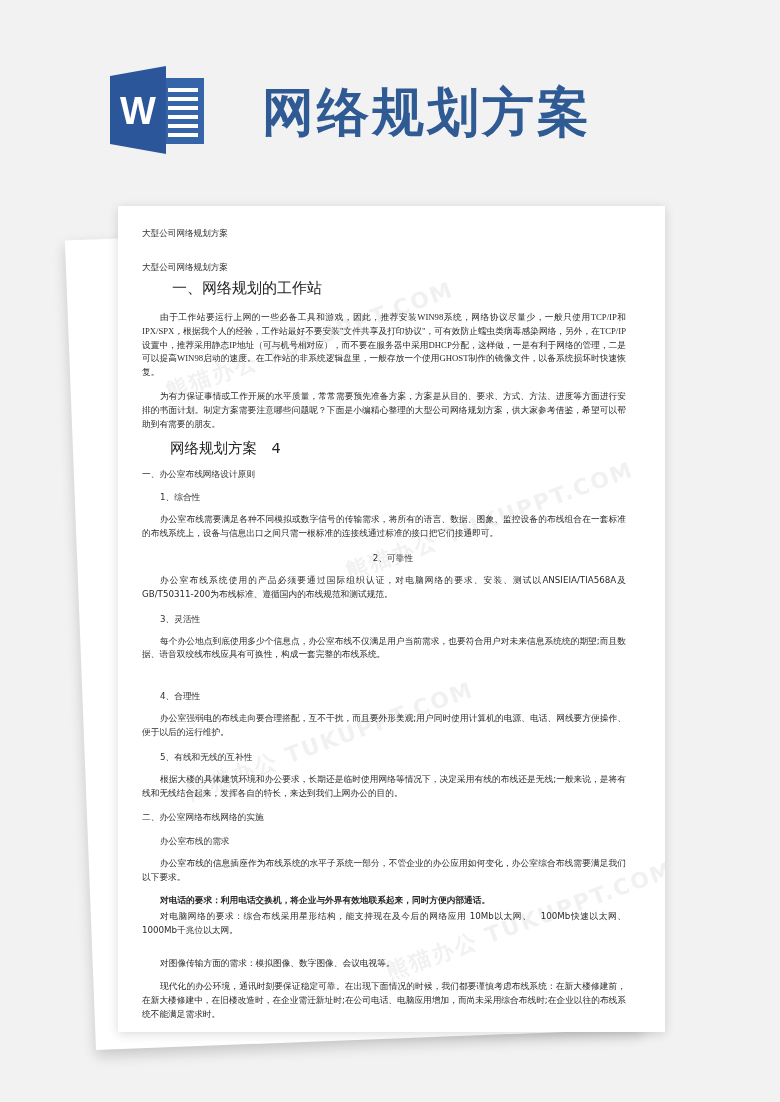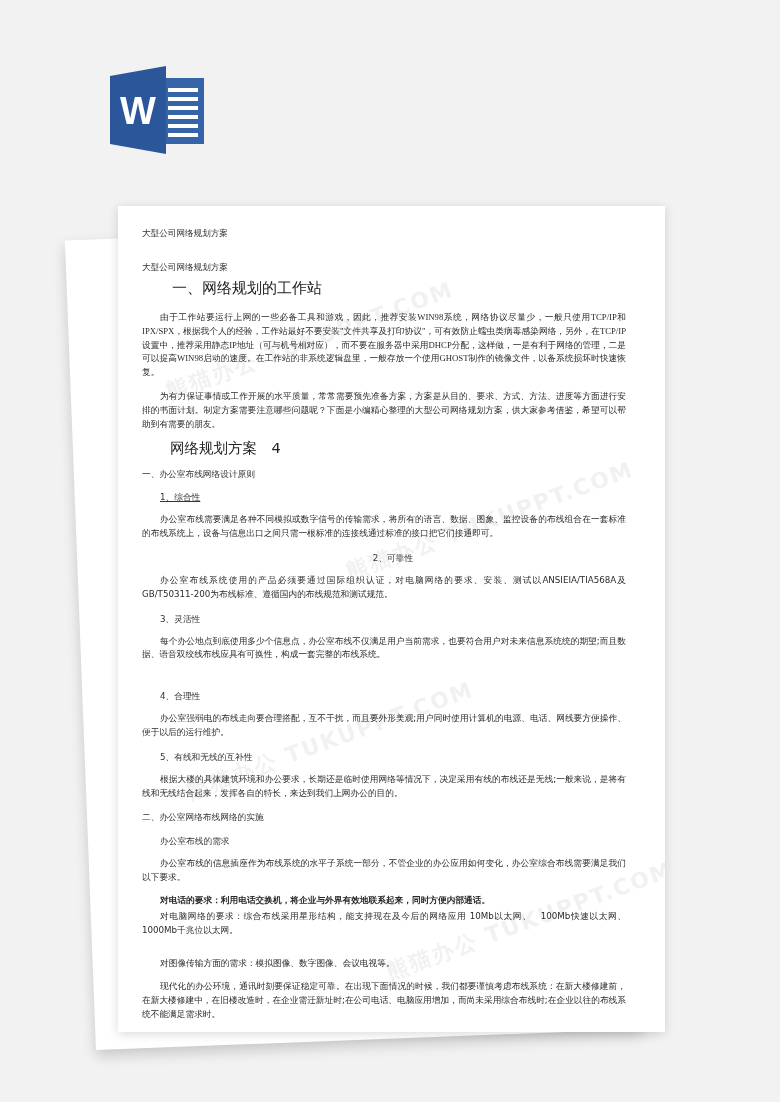--- a/index.html
+++ b/index.html
@@ -48,41 +48,42 @@
       <rect x="60" y="22" width="30" height="4"></rect>
       <rect x="60" y="31" width="30" height="4"></rect>
       <rect x="60" y="40" width="30" height="4"></rect>
       <rect x="60" y="49" width="30" height="4"></rect>
       <rect x="60" y="58" width="30" height="4"></rect>
       <rect x="60" y="67" width="30" height="4"></rect>
     </g>
     <polygon points="2,10 58,0 58,88 2,78" fill="#2b579a"></polygon>
     <text x="30" y="58" text-anchor="middle" font-family="Liberation Sans, sans-serif" font-weight="bold" font-size="38" fill="#ffffff">W</text>
   </svg>
+  <div class="doc-title">网络规划方案</div>
 </div>
 
 <div class="page-back"></div>
 
 <div class="page">
   <div class="watermark" style="left:40px;top:120px;">熊猫办公 TUKUPPT.COM</div>
   <div class="watermark" style="left:220px;top:300px;">熊猫办公 TUKUPPT.COM</div>
   <div class="watermark" style="left:60px;top:520px;">熊猫办公 TUKUPPT.COM</div>
   <div class="watermark" style="left:260px;top:700px;">熊猫办公 TUKUPPT.COM</div>
 
   <div class="content">
     <p class="small" style="margin-top:2px;">大型公司网络规划方案</p>
     <p class="small" style="margin-top:19px;">大型公司网络规划方案</p>
     <p class="h1" style="margin-top:2px;">一、网络规划的工作站</p>
     <p class="para" style="margin-top:12px;font-family:Liberation Serif, serif;">由于工作站要运行上网的一些必备工具和游戏，因此，推荐安装WIN98系统，网络协议尽量少，一般只使用TCP/IP和IPX/SPX，根据我个人的经验，工作站最好不要安装"文件共享及打印协议"，可有效防止蠕虫类病毒感染网络，另外，在TCP/IP设置中，推荐采用静态IP地址（可与机号相对应），而不要在服务器中采用DHCP分配，这样做，一是有利于网络的管理，二是可以提高WIN98启动的速度。在工作站的非系统逻辑盘里，一般存放一个使用GHOST制作的镜像文件，以备系统损坏时快速恢复。</p>
     <p class="para" style="margin-top:10px;">为有力保证事情或工作开展的水平质量，常常需要预先准备方案，方案是从目的、要求、方式、方法、进度等方面进行安排的书面计划。制定方案需要注意哪些问题呢？下面是小编精心整理的大型公司网络规划方案，供大家参考借鉴，希望可以帮助到有需要的朋友。</p>
     <p class="h2big" style="margin-top:6px;">网络规划方案　4</p>
 
     <p class="sub" style="margin-top:8px;padding-left:0;">一、办公室布线网络设计原则</p>
 
-    <p class="sub" style="margin-top:9px;text-decoration:underline;">1、综合性</p>
+    <p class="sub" style="margin-top:9px;">1、综合性</p>
     <p class="para" style="margin-top:9px;">办公室布线需要满足各种不同模拟或数字信号的传输需求，将所有的语言、数据、图象、监控设备的布线组合在一套标准的布线系统上，设备与信息出口之间只需一根标准的连接线通过标准的接口把它们接通即可。</p>
 
     <p class="sub" style="margin-top:10px;text-align:center;">2、可靠性</p>
     <p class="para" style="margin-top:9px;">办公室布线系统使用的产品必须要通过国际组织认证，对电脑网络的要求、安装、测试以ANSIEIA/TIA568A及GB/T50311-200为布线标准、遵循国内的布线规范和测试规范。</p>
 
     <p class="sub" style="margin-top:10px;">3、灵活性</p>
     <p class="para" style="margin-top:9px;">每个办公地点到底使用多少个信息点，办公室布线不仅满足用户当前需求，也要符合用户对未来信息系统统的期望;而且数据、语音双绞线布线应具有可换性，构成一套完整的布线系统。</p>
 
     <p class="sub" style="margin-top:27px;">4、合理性</p>
     <p class="para" style="margin-top:9px;">办公室强弱电的布线走向要合理搭配，互不干扰，而且要外形美观;用户同时使用计算机的电源、电话、网线要方便操作、便于以后的运行维护。</p>

